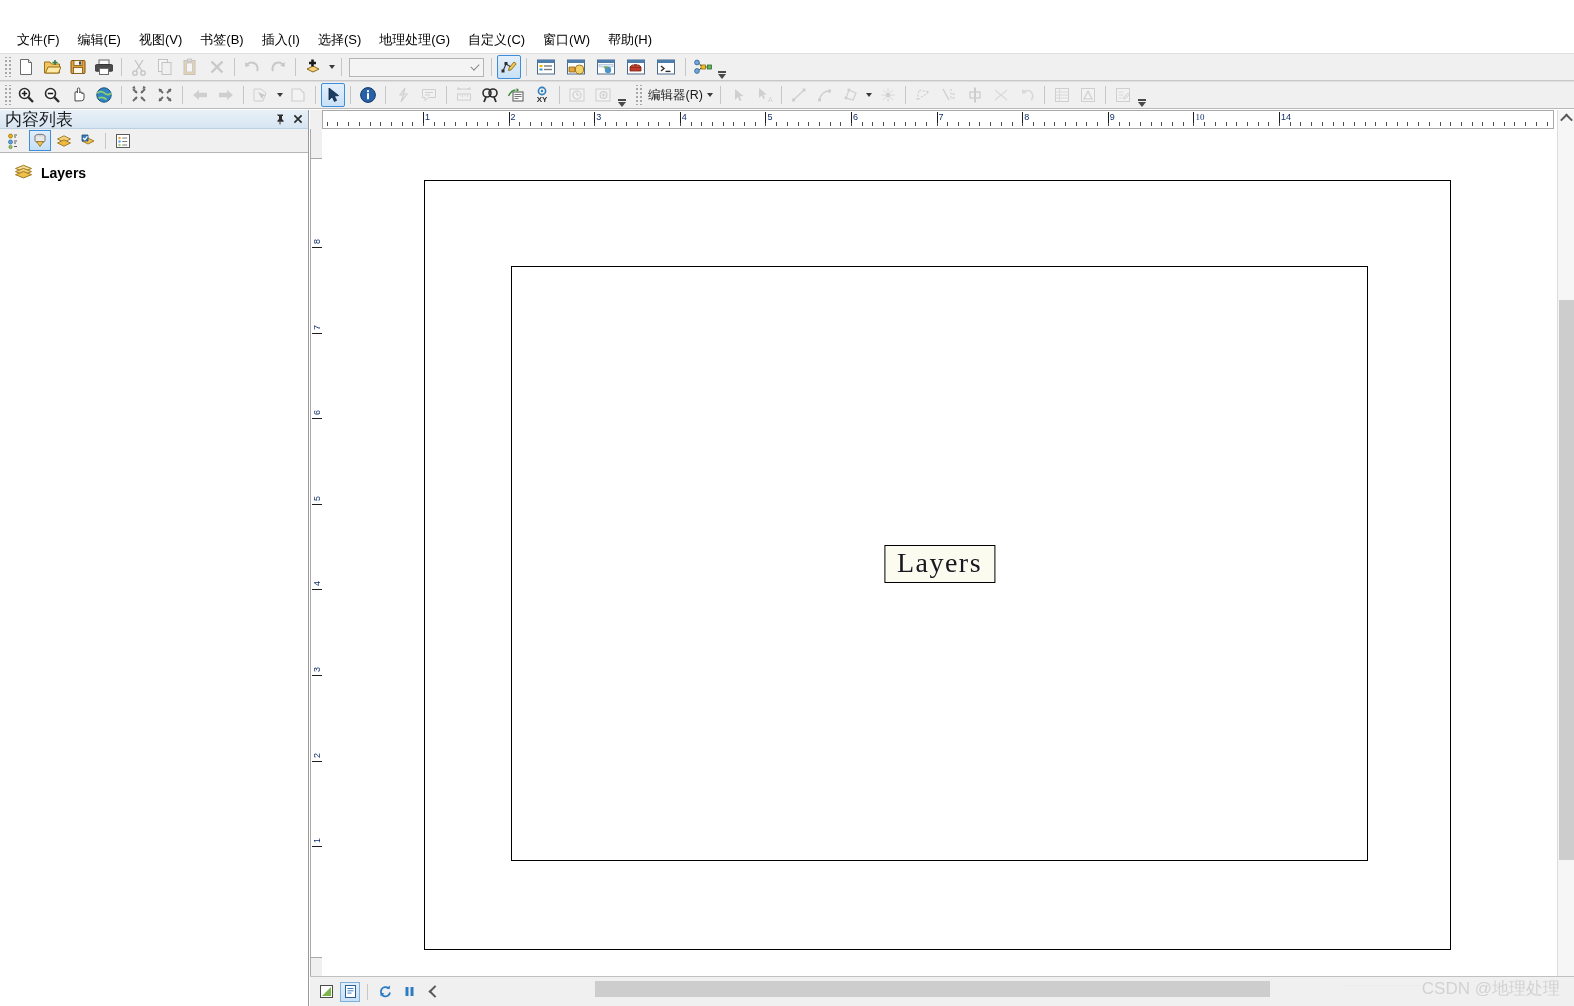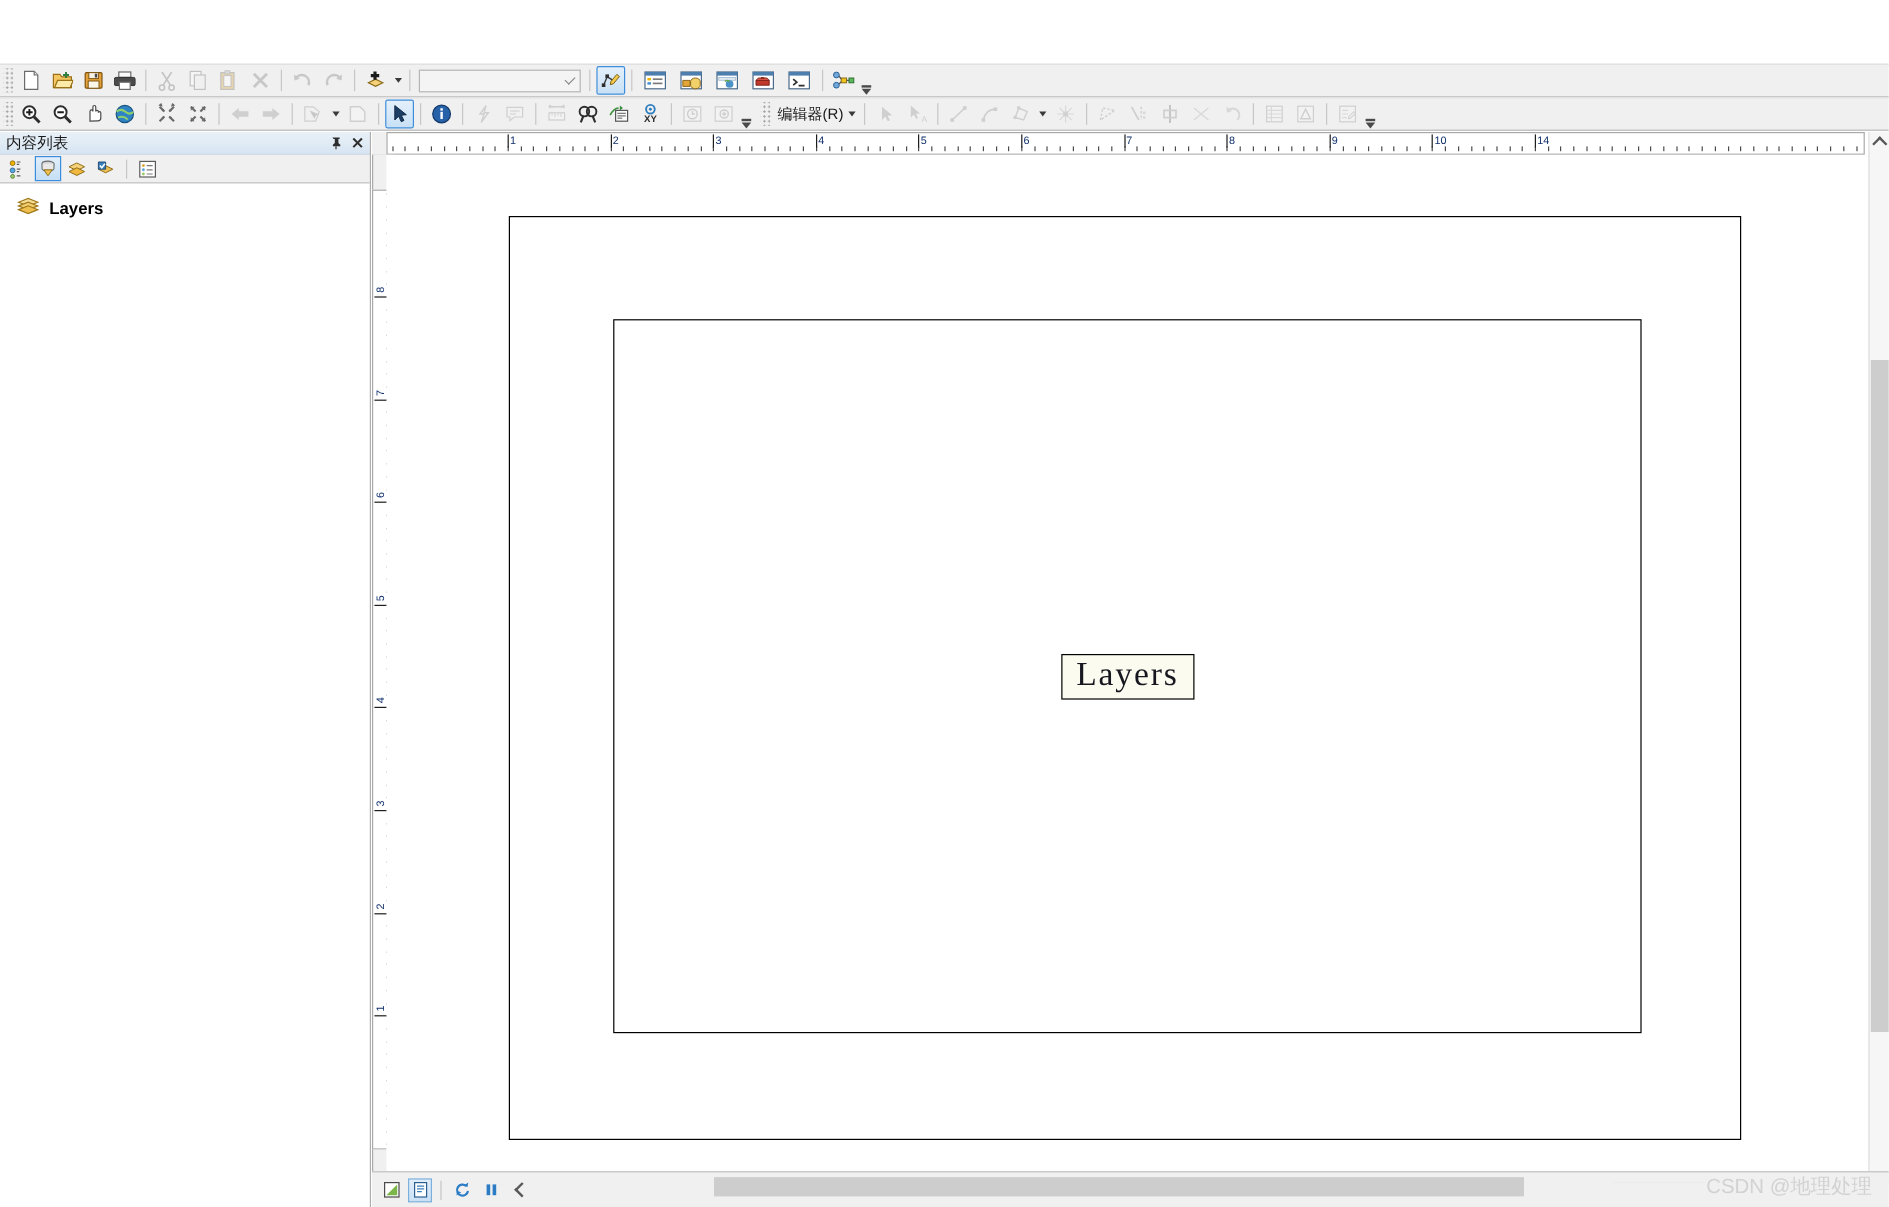--- a/index.html
+++ b/index.html
@@ -130,21 +130,21 @@
     border-right: 1px solid #9a9a9a;
     box-sizing: border-box;
   }
   .toc-titlebar {
     height: 19px; width: 100%;
     background: linear-gradient(#e9f1f8, #d7e5f2);
     border-bottom: 1px solid #bcd0e2;
     display: flex; align-items: center; box-sizing: border-box;
     padding-left: 5px;
   }
-  .toc-title-text { font-size: 13px; color: #1a1a1a; flex: 1 1 auto; }
+  .toc-title-text { font-size: 17px; color: #1a1a1a; flex: 1 1 auto; }
   .toc-btn { width: 16px; height: 16px; display: flex; align-items: center;
              justify-content: center; margin-right: 2px; }
   .toc-toolbar {
     height: 24px; width: 100%;
     background: #f0f0f0;
     border-bottom: 1px solid #b5b5b5;
     display: flex; align-items: center; box-sizing: border-box;
     padding-left: 4px;
   }
   .toc-tool {
@@ -293,20 +293,32 @@
     width: 78px; height: 1px; background: #ececec;
   }
   .toc-sep-v { width:1px; height:16px; background:#c6c6c6; margin:0 5px; }
 </style>
 </head>
 <body>
 
 <div id="app">
 
 
+  <div class="menubar">
+    <div class="menu-item">文件(F)</div>
+    <div class="menu-item">编辑(E)</div>
+    <div class="menu-item">视图(V)</div>
+    <div class="menu-item">书签(B)</div>
+    <div class="menu-item">插入(I)</div>
+    <div class="menu-item">选择(S)</div>
+    <div class="menu-item">地理处理(G)</div>
+    <div class="menu-item">自定义(C)</div>
+    <div class="menu-item">窗口(W)</div>
+    <div class="menu-item">帮助(H)</div>
+  </div>
 
   <div class="toolbar-strip" id="toolbar1">
     <div class="tb-grip"></div>
 
     <div class="tb-btn">
       <svg width="18" height="18" viewBox="0 0 18 18">
         <path d="M3.5 1.5 h8 l3 3 v12 h-11 z" fill="#ffffff" stroke="#6b6b6b" stroke-width="1"></path>
         <path d="M11.5 1.5 v3 h3" fill="#e6e6e6" stroke="#6b6b6b" stroke-width="1"></path>
       </svg>
     </div>
@@ -935,21 +947,21 @@
         <div class="ticklabel" style="left: 444.4px; top: 2px;">5</div>
         <div class="tick hmaj" style="left: 528px;"></div>
         <div class="ticklabel" style="left: 530px; top: 2px;">6</div>
         <div class="tick hmaj" style="left: 613.6px;"></div>
         <div class="ticklabel" style="left: 615.6px; top: 2px;">7</div>
         <div class="tick hmaj" style="left: 699.2px;"></div>
         <div class="ticklabel" style="left: 701.2px; top: 2px;">8</div>
         <div class="tick hmaj" style="left: 784.8px;"></div>
         <div class="ticklabel" style="left: 786.8px; top: 2px;">9</div>
         <div class="tick hmaj" style="left: 870.4px;"></div>
-        <div class="ticklabel" style="left: 872.4px; top: 2px;">10</div>
+        <div class="ticklabel" style="left: 872.4px; top: 2px; font-family: Liberation Serif, serif;">10</div>
         <div class="tick hmaj" style="left: 956px;"></div>
         <div class="ticklabel" style="left: 958px; top: 2px;">14</div>
       </div>
     <div class="ruler-v-cap-top"></div>
     <div class="ruler-v" id="ruler-v">
         <div class="tick vmin" style="top: 2.4px;"></div>
         <div class="tick vmin" style="top: 13.1px;"></div>
         <div class="tick vmin" style="top: 23.8px;"></div>
         <div class="tick vmin" style="top: 34.5px;"></div>
         <div class="tick vmin" style="top: 45.2px;"></div>

